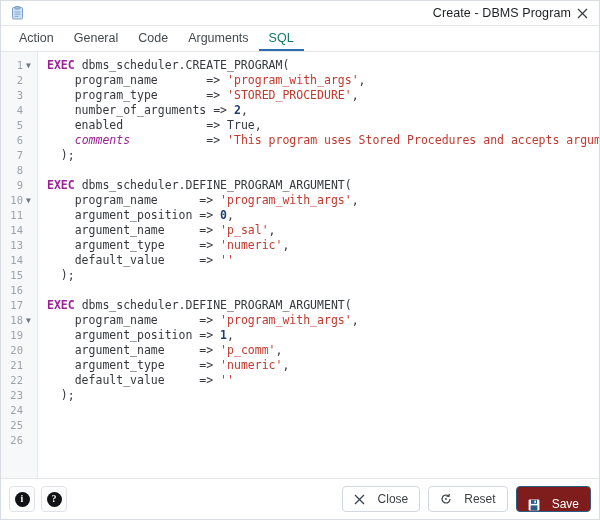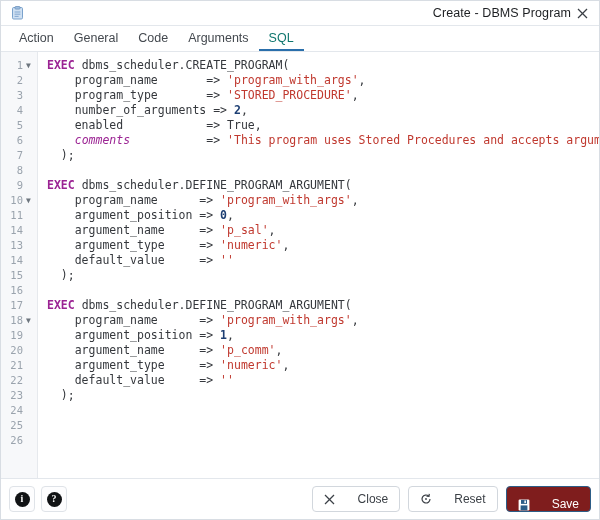--- a/index.html
+++ b/index.html
@@ -193,21 +193,21 @@
     display: flex;
     align-items: center;
     justify-content: center;
     line-height: 1;
   }
   #footer .spacer { flex: 1 1 auto; }
   .btn {
     height: 26px;
     display: flex;
     align-items: center;
-    gap: 22px;
+    gap: 12px;
     padding: 0 11px;
     margin-left: 8px;
     border: 1px solid #d2d7dd;
     border-radius: 4px;
     background: #ffffff;
     font-size: 12px;
     color: #3c4147;
     cursor: pointer;
     box-sizing: border-box;
     white-space: nowrap;

